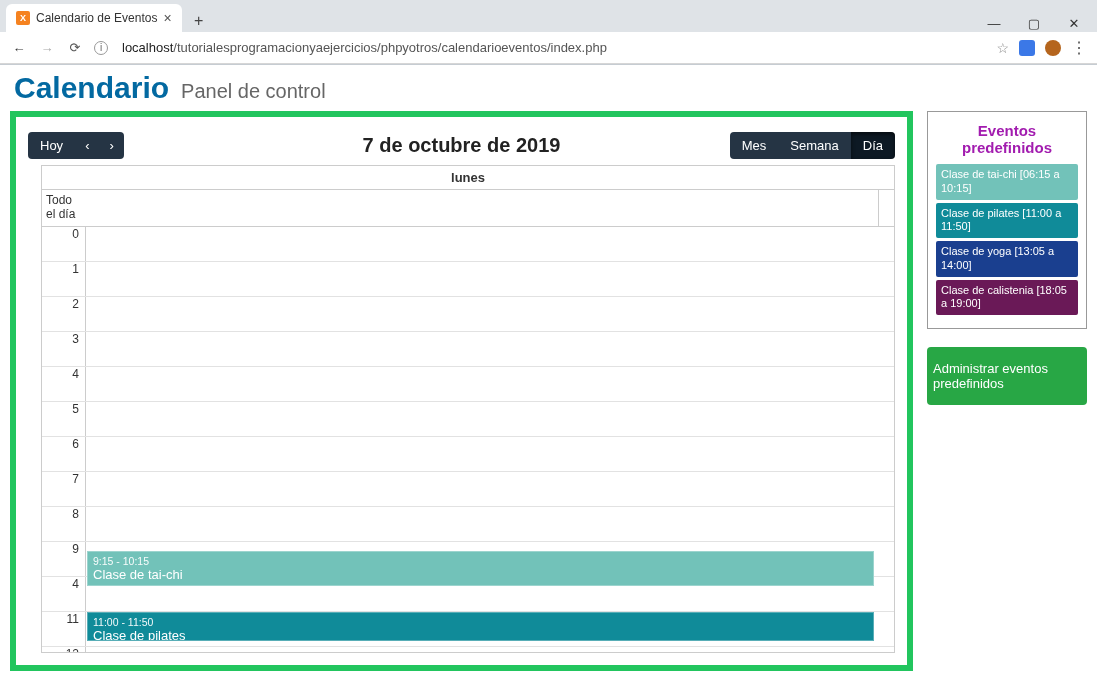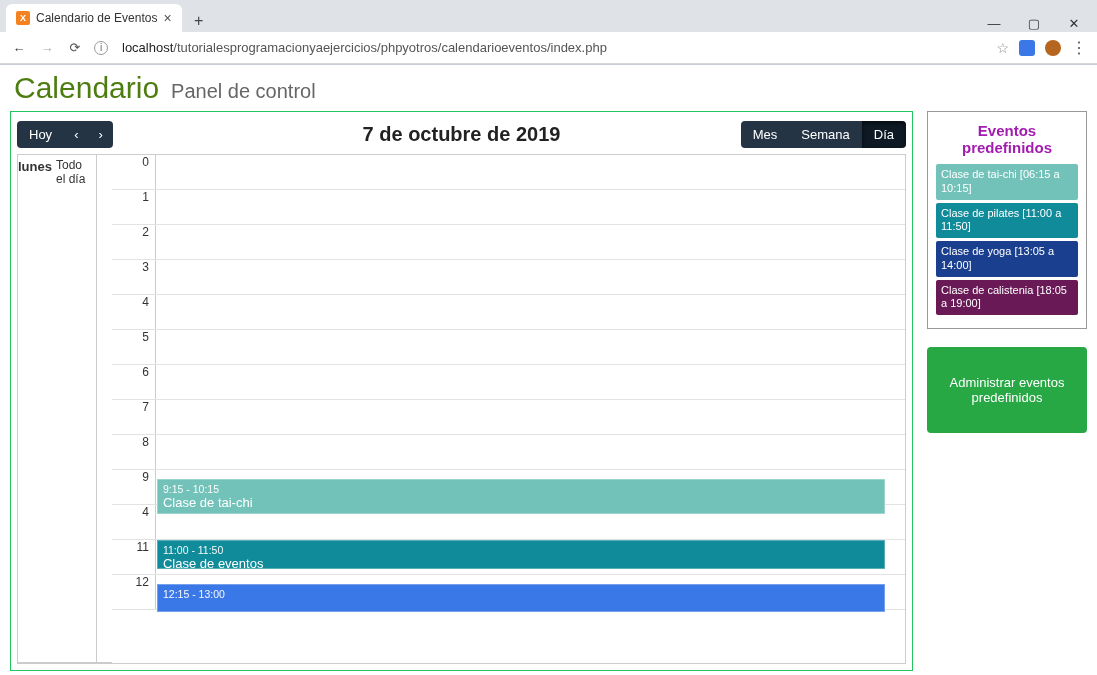--- a/index.html
+++ b/index.html
@@ -25,58 +25,58 @@
   .addr-bar .url .host { color:#222; }
   .right-icons { display:flex; gap:10px; align-items:center; }
   .star { color:#888; font-size:14px; }
   .ext1 { width:16px; height:16px; background:#3b78e7; border-radius:3px; }
   .avatar { width:16px; height:16px; background:#b5651d; border-radius:50%; }
   .menu-dots { color:#555; font-size:16px; line-height:10px; }
 
   
   .page { padding: 6px 10px 10px 10px; }
   .page-title { display:flex; align-items:baseline; gap:12px; margin-bottom:6px; padding-left:4px; }
-  .page-title h1 { font-size:30px; font-weight:400; color:#4d7c0f; }
+  .page-title h1 { font-size:30px; font-weight:700; color:#0369a1; }
   .page-title .sub { font-size:20px; color:#666; font-weight:400; }
 
   .layout { display:flex; gap:14px; align-items:flex-start; }
-  .calendar-shell { flex:1; border:1px solid #22c55e; padding:6px; height: 560px; display:flex; flex-direction:column;justify-content:center; }
+  .calendar-shell { flex:1; border:6px solid #22c55e; padding:12px; height: 560px; display:flex; flex-direction:column;justify-content:center; }
 
   .toolbar { display:flex; align-items:center; margin-bottom:4px; position:relative; height:32px; }
   .btn-group { display:flex; }
   .tbtn { background:#253444; color:#fff; font-size:13px; padding:6px 12px; border:none; display:inline-flex; align-items:center; justify-content:center; cursor:pointer; }
   .tbtn:first-child { border-radius:4px 0 0 4px; }
   .tbtn:last-child { border-radius:0 4px 4px 0; }
   .tbtn.arrow { padding:6px 10px; font-size:13px; }
   .tbtn.active { background:#0d1924; box-shadow: inset 0 2px 4px rgba(0,0,0,.6); }
   .toolbar .title { position:absolute; left:0; right:0; text-align:center; font-size:20px; font-weight:700; color:#222; pointer-events:none; }
   .toolbar .right { margin-left:auto; }
 
-  .cal-body { flex:1; border:1px solid #ccc; display:flex; flex-direction:row; overflow:hidden; position:relative; }
+  .cal-body { flex:1; border:1px solid #ccc; display:flex; flex-direction:column; overflow:hidden; position:relative;margin-left:13px; }
   .day-header { text-align:center; font-weight:700; font-size:13px; padding:4px 0; border-bottom:1px solid #ccc; background:#fff; }
   .allday { display:flex; border-bottom:1px solid #ccc; }
   .allday .time-col { width:44px; font-size:12px; padding:3px 4px; color:#333; height:36px; }
   .allday .slot { flex:1; }
   .allday-scroll-gutter { width:16px; border-left:1px solid #ccc; }
 
   .grid-scroll { flex:1; overflow-y:scroll; position:relative; }
   .hour-row { display:flex; height:35px; border-bottom:1px solid #e2e2e2; }
   .hour-row .time-col { width:44px; text-align:right; padding-right:6px; font-size:12px; color:#333; border-right:1px solid #ccc; }
   .hour-row .slot { flex:1; position:relative; }
   .events-layer { position:absolute; left:45px; right:0; top:0; bottom:0; }
   .cal-event { position:absolute; left:0; right:20px; color:#fff; font-size:11px; padding:3px 5px; border:1px solid rgba(255,255,255,.3); border-radius:0; overflow:hidden; }
   .cal-event .time { font-size:10.5px; opacity:.95; }
   .cal-event .title { font-size:13px; }
 
   
   .side { width:160px; display:flex; flex-direction:column; gap:18px; }
   .panel { border:1px solid #999; padding:10px 8px; }
   .panel h3 { text-align:center; font-size:15px; font-weight:700; margin-bottom:8px; color:#a21caf; }
   .preset { color:#fff; font-size:11px; padding:4px 5px; border-radius:2px; margin-bottom:3px; line-height:1.25; }
-  .admin-btn { background:#28a745; color:#fff; text-align:center; padding:28px 6px; border-radius:4px; font-size:13px; cursor:pointer; }
+  .admin-btn { background:#28a745; color:#fff; text-align:left; padding:14px 6px; border-radius:4px; font-size:13px; cursor:pointer; }
 
   
   .grid-scroll::-webkit-scrollbar { width:16px; }
   .grid-scroll::-webkit-scrollbar-track { background:#f1f1f1; border-left:1px solid #ccc; }
   .grid-scroll::-webkit-scrollbar-thumb { background:#bfbfbf; }
 </style>
 </head>
 <body>
 
 <div class="browser-chrome">
@@ -193,21 +193,21 @@
                 <div class="time-col">12</div>
                 <div class="slot"></div>
               </div>
               <div class="events-layer" id="events-layer" style="height: 840px;">
                 <div class="cal-event" style="background: rgb(114, 194, 185); top: 323.75px; height: 35px;">
                   <div class="time">9:15 - 10:15</div>
                   <div class="title">Clase de tai-chi</div>
                 </div>
                 <div class="cal-event" style="background: rgb(16, 139, 153); top: 385px; height: 29px;">
                   <div class="time">11:00 - 11:50</div>
-                  <div class="title">Clase de eventos</div>
+                  <div class="title">Clase de pilates</div>
                 </div>
                 <div class="cal-event" style="background: rgb(59, 120, 231); top: 428.75px; height: 28px;">
                   <div class="time">12:15 - 13:00</div>
                 </div>
               </div>
           </div>
         </div>
       </div>
     </div>
 

